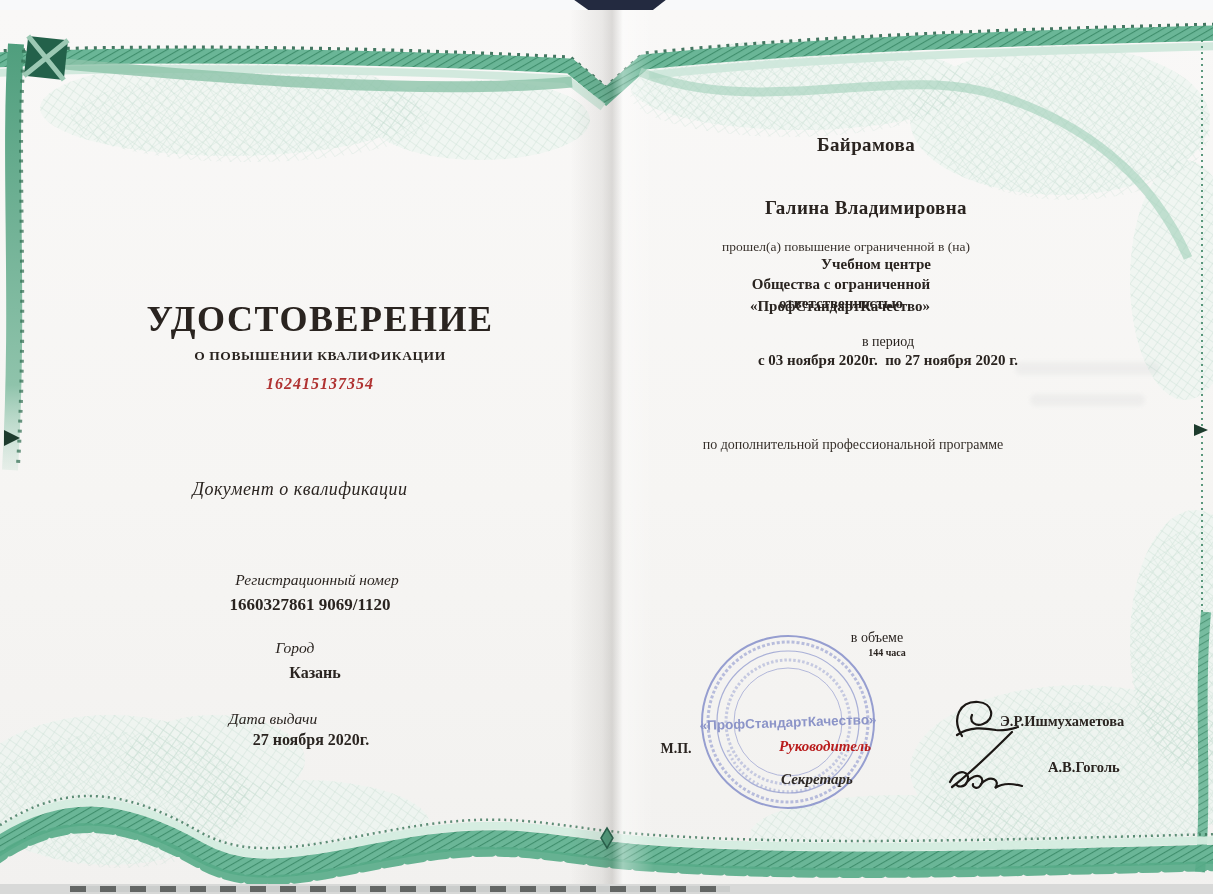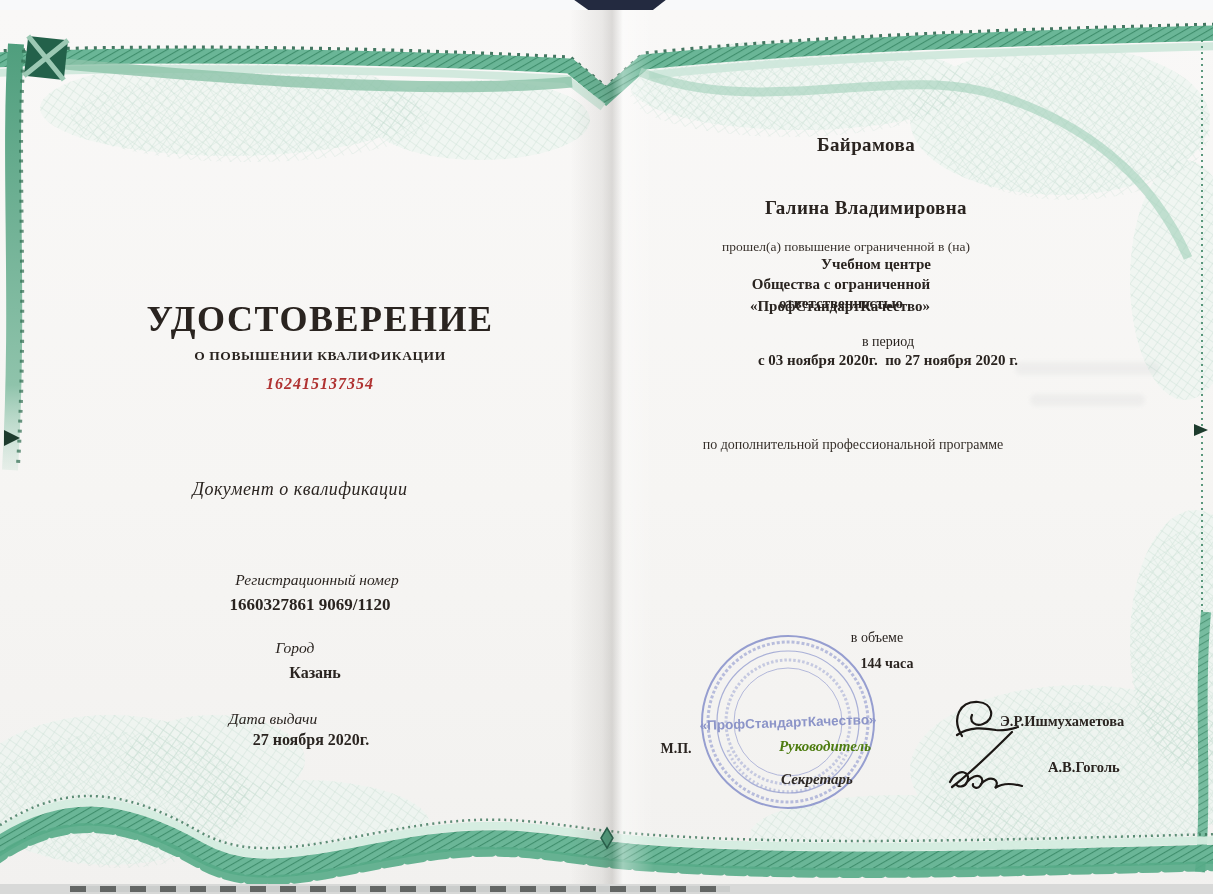--- a/index.html
+++ b/index.html
@@ -40,35 +40,35 @@
   .holder2{left:716px;top:158px;width:300px;font-size:19px;font-weight:bold;letter-spacing:.4px;margin-top:38px;}
   .completion{left:666px;top:239px;width:360px;font-size:13.5px;color:#37302b;}
   .org1{left:726px;top:255px;width:300px;font-size:15px;font-weight:bold;}
   .org2{left:691px;top:275px;width:300px;font-size:15px;font-weight:bold;}
   .org3{left:690px;top:297px;width:300px;font-size:15px;font-weight:bold;}
   .period-label{left:738px;top:333px;width:300px;font-size:14px;}
   .period-value{left:713px;top:351px;width:350px;font-size:15px;font-weight:bold;}
   .program-label{left:673px;top:436px;width:360px;font-size:14px;color:#37302b;}
   .program-name{left:691px;top:472px;width:360px;font-size:21px;font-weight:bold;letter-spacing:.3px;}
   .volume-label{left:727px;top:629px;width:300px;font-size:14px;}
-  .volume-value{left:737px;top:647px;width:300px;font-size:14px;font-weight:bold;margin-top:8px;}
+  .volume-value{left:737px;top:647px;width:300px;font-size:10px;font-weight:bold;}
 
   .cert-title{left:130px;top:297px;width:380px;font-size:36px;font-weight:bold;letter-spacing:1.5px;}
   .cert-subtitle{left:130px;top:348px;width:380px;font-size:13.5px;font-weight:bold;letter-spacing:.6px;}
   .cert-serial{left:130px;top:374px;width:380px;font-size:16px;font-weight:bold;font-style:italic;letter-spacing:1px;color:#b03231;}
   .doc-type{left:120px;top:478px;width:360px;font-size:18px;font-style:italic;letter-spacing:.5px;}
   .reg-label{left:137px;top:570px;width:360px;font-size:15.5px;font-style:italic;}
   .reg-number{left:130px;top:594px;width:360px;font-size:17px;font-weight:bold;}
   .city-label{left:115px;top:638px;width:360px;font-size:15.5px;font-style:italic;}
   .city-value{left:135px;top:663px;width:360px;font-size:16px;font-weight:bold;}
   .date-label{left:93px;top:709px;width:360px;font-size:15.5px;font-style:italic;}
   .date-value{left:131px;top:730px;width:360px;font-size:16px;font-weight:bold;}
 
   .mp-label{left:646px;top:740px;width:60px;font-size:14px;font-weight:bold;}
-  .director-label{left:735px;top:737px;width:180px;font-size:15px;font-weight:bold;font-style:italic;color:#4d7c0f;}
+  .director-label{left:735px;top:737px;width:180px;font-size:15px;font-weight:bold;font-style:italic;color:#b91c1c;}
   .secretary-label{left:727px;top:770px;width:180px;font-size:15px;font-weight:bold;font-style:italic;color:#2e2925;}
   .director-name{left:1000px;top:712px;width:200px;font-size:14.5px;font-weight:bold;text-align:left;}
   .secretary-name{left:1048px;top:758px;width:160px;font-size:14.5px;font-weight:bold;text-align:left;}
 
   .stamp{position:absolute;left:698px;top:632px;opacity:.88;filter:blur(.4px);}
   .sig{position:absolute;}
   .smudge{position:absolute;background:#8a9096;opacity:.08;border-radius:6px;filter:blur(2px);}
 </style>
 </head>
 <body>

